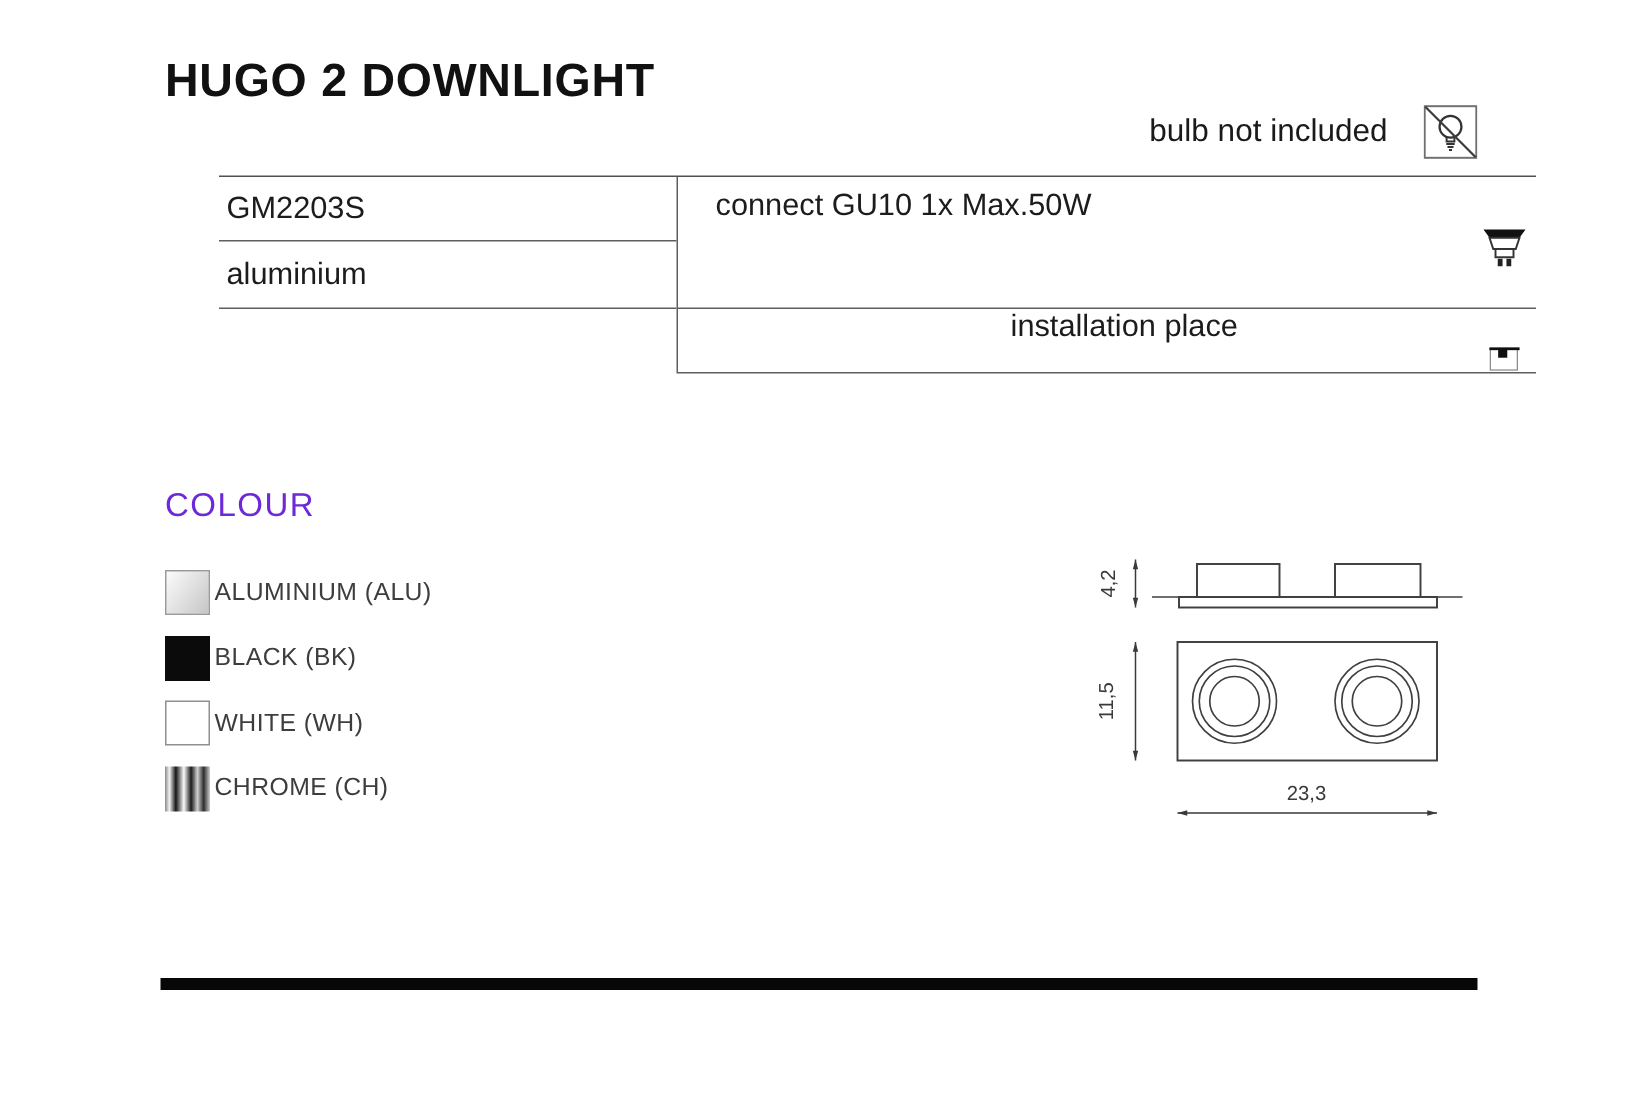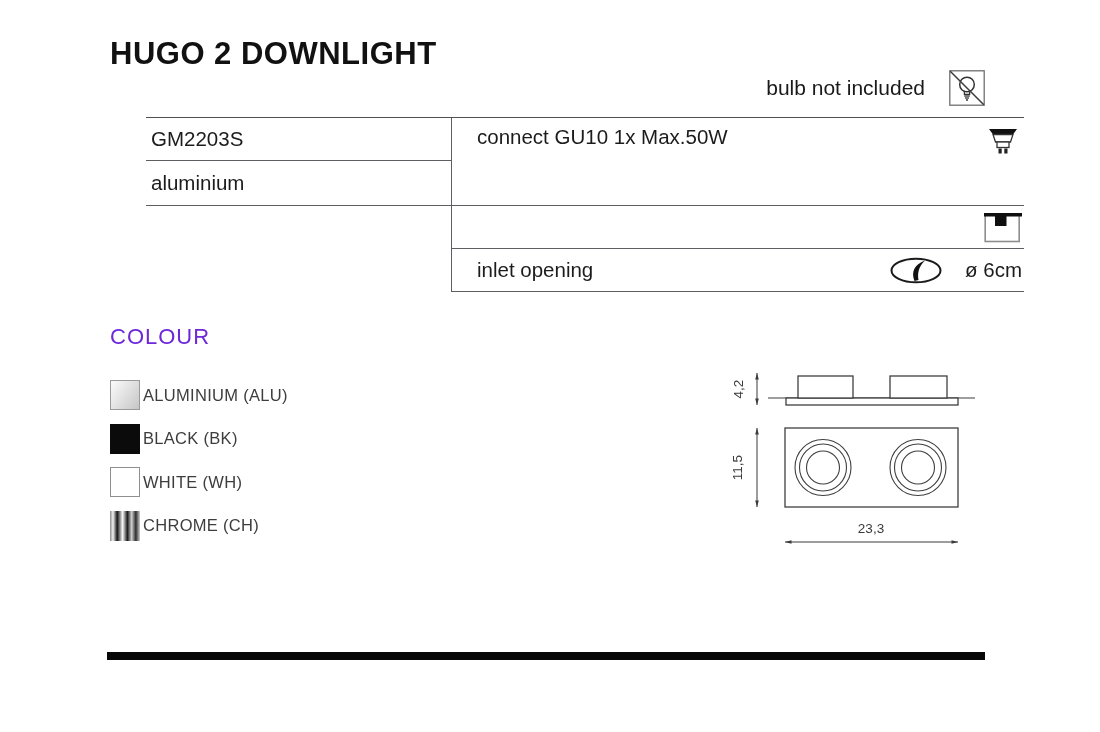--- a/index.html
+++ b/index.html
@@ -22,21 +22,21 @@
     margin-left:39px;
   }
   .cell{
     display:flex;align-items:center;box-sizing:border-box;
     border-bottom:1px solid #5d5e61;font-size:20.5px;color:#1c1c1c;
   }
   .col-left{width:305px;}
   .col-left .cell{padding-left:5px;}
   .h43{height:43px;} .h45{height:45px;} .h88{height:88px;}
   .col-right{flex:1;border-left:1px solid #5d5e61;}
-  .col-right .cell{padding-left:25px;padding-right:2px;}
+  .col-right .cell{padding-left:25px;padding-right:2px;flex-direction:column;}
   .cell-connect{align-items:flex-start;padding-top:7px;}
   .push-right{margin-left:auto;}
   .inlet-dia{margin-left:18px;min-width:62px;text-align:right;}
   .badge{margin-left:18px;flex:0 0 auto;}
   
   .colour-heading{
     position:absolute;left:110px;top:324px;font-size:22px;letter-spacing:1px;color:#6d28d9;
   }
   .swatches{
     position:absolute;left:110px;top:380px;display:flex;flex-direction:column;gap:13.5px;
@@ -90,33 +90,26 @@
       <span>connect GU10 1x Max.50W</span>
       <svg class="push-right" width="38" height="30" viewBox="0 0 38 30" style="margin-top:2px">
         <polygon points="5,2 33,2 29,7.5 9,7.5" fill="#111"></polygon>
         <polygon points="9,7.5 29,7.5 26.5,15 11.5,15" fill="#fff" stroke="#333" stroke-width="1.3"></polygon>
         <rect x="13" y="15" width="12" height="5.5" fill="#fff" stroke="#333" stroke-width="1.3"></rect>
         <rect x="14.5" y="21.5" width="3.2" height="5" fill="#222"></rect>
         <rect x="20.3" y="21.5" width="3.2" height="5" fill="#222"></rect>
       </svg>
     </div>
     <div class="cell h43">
+      <span>installation place</span>
       <svg class="push-right" width="38" height="34" viewBox="0 0 38 34">
         <rect x="1.2" y="4.5" width="34" height="27" fill="#fff" stroke="#8d8d8d" stroke-width="1.6"></rect>
         <rect x="0" y="3" width="38" height="3.5" fill="#0f0f0f"></rect>
         <rect x="11" y="6" width="11.5" height="10" fill="#0f0f0f"></rect>
       </svg>
-    </div>
-    <div class="cell h43">
-      <span>inlet opening</span>
-      <svg class="push-right" width="52" height="27" viewBox="0 0 52 27">
-        <ellipse cx="26" cy="13.5" rx="24.5" ry="11.8" fill="none" stroke="#1b1b1b" stroke-width="2"></ellipse>
-        <path d="M 24.5,24 C 21,15 24,8 35,3.5 C 28,10 27.5,17 28.5,23 Z" fill="#111"></path>
-      </svg>
-      <span class="inlet-dia">ø 6cm</span>
     </div>
   </div>
 </div>
 
 <div class="colour-heading">COLOUR</div>
 
 <div class="swatches">
   <div class="swatch-row">
     <span class="swatch swatch-alu"></span>
     <span class="swatch-label">ALUMINIUM (ALU)</span>

